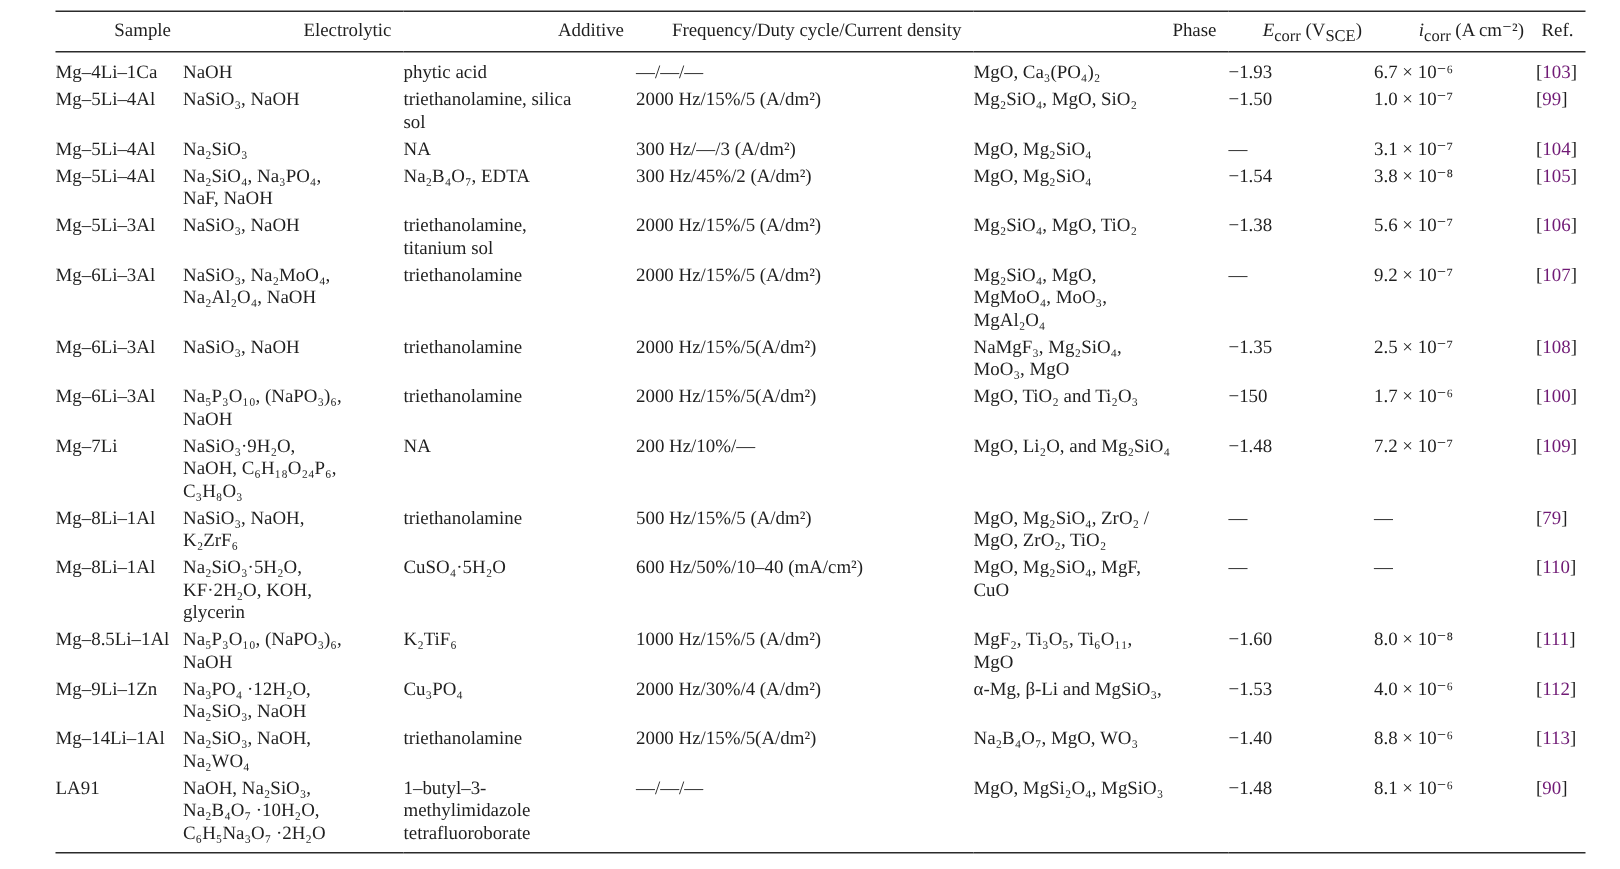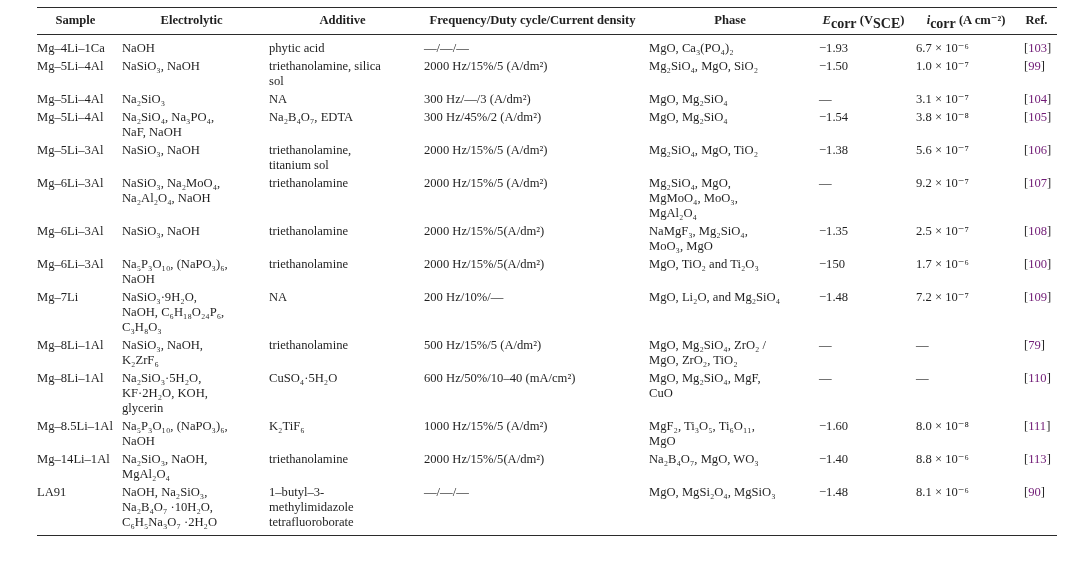--- a/index.html
+++ b/index.html
@@ -18,35 +18,35 @@
     table-layout: fixed;
     width: 1020px;
     font-family: "Liberation Serif", "DejaVu Serif", serif;
     font-size: 12.6px;
     line-height: 15px;
     color: #1f1f1f;
     border-top: 1.6px solid #2b2b2b;
     border-bottom: 1.6px solid #2b2b2b;
   }
   thead th {
-    text-align: center;
-    font-weight: bold;
+    text-align: right;
+    font-weight: normal;
     padding: 5px 8px 6px 0;
     border-bottom: 1.1px solid #2b2b2b;
     white-space: nowrap;
     overflow: hidden;
   }
   tbody td {
     vertical-align: top;
     padding: 1.4px 8px 1.6px 0;
     white-space: pre-line;
   }
   tbody tr:first-child td { padding-top: 6px; }
   tbody tr:last-child td { padding-bottom: 5px; }
-  sub { font-size: 14px; line-height: 0; }
+  sub { font-size: 11px; line-height: 0; }
   em { font-style: italic; }
   .ref-num { color: #701a75; cursor: pointer; }
   col.c-sample { width: 85px; }
   col.c-elec   { width: 147px; }
   col.c-add    { width: 155px; }
   col.c-freq   { width: 225px; }
   col.c-phase  { width: 170px; }
   col.c-ecorr  { width: 97px; }
   col.c-icorr  { width: 108px; }
   col.c-ref    { width: 33px; }
@@ -210,23 +210,34 @@
 NaOH</td>
           <td>K₂TiF₆</td>
           <td>1000 Hz/15%/5 (A/dm²)</td>
           <td>MgF₂, Ti₃O₅, Ti₆O₁₁,
 MgO</td>
           <td>−1.60</td>
           <td>8.0 × 10⁻⁸</td>
           <td><span>[</span><span class="ref-num">111</span><span>]</span></td>
         </tr>
         <tr>
+          <td>Mg–9Li–1Zn</td>
+          <td>Na₃PO₄ ·12H₂O,
+Na₂SiO₃, NaOH</td>
+          <td>Cu₃PO₄</td>
+          <td>2000 Hz/30%/4 (A/dm²)</td>
+          <td>α-Mg, β-Li and MgSiO₃,</td>
+          <td>−1.53</td>
+          <td>4.0 × 10⁻⁶</td>
+          <td><span>[</span><span class="ref-num">112</span><span>]</span></td>
+        </tr>
+        <tr>
           <td>Mg–14Li–1Al</td>
           <td>Na₂SiO₃, NaOH,
-MgAl₂O₄</td>
+Na₂WO₄</td>
           <td>triethanolamine</td>
           <td>2000 Hz/15%/5(A/dm²)</td>
           <td>Na₂B₄O₇, MgO, WO₃</td>
           <td>−1.40</td>
           <td>8.8 × 10⁻⁶</td>
           <td><span>[</span><span class="ref-num">113</span><span>]</span></td>
         </tr>
         <tr>
           <td>LA91</td>
           <td>NaOH, Na₂SiO₃,

